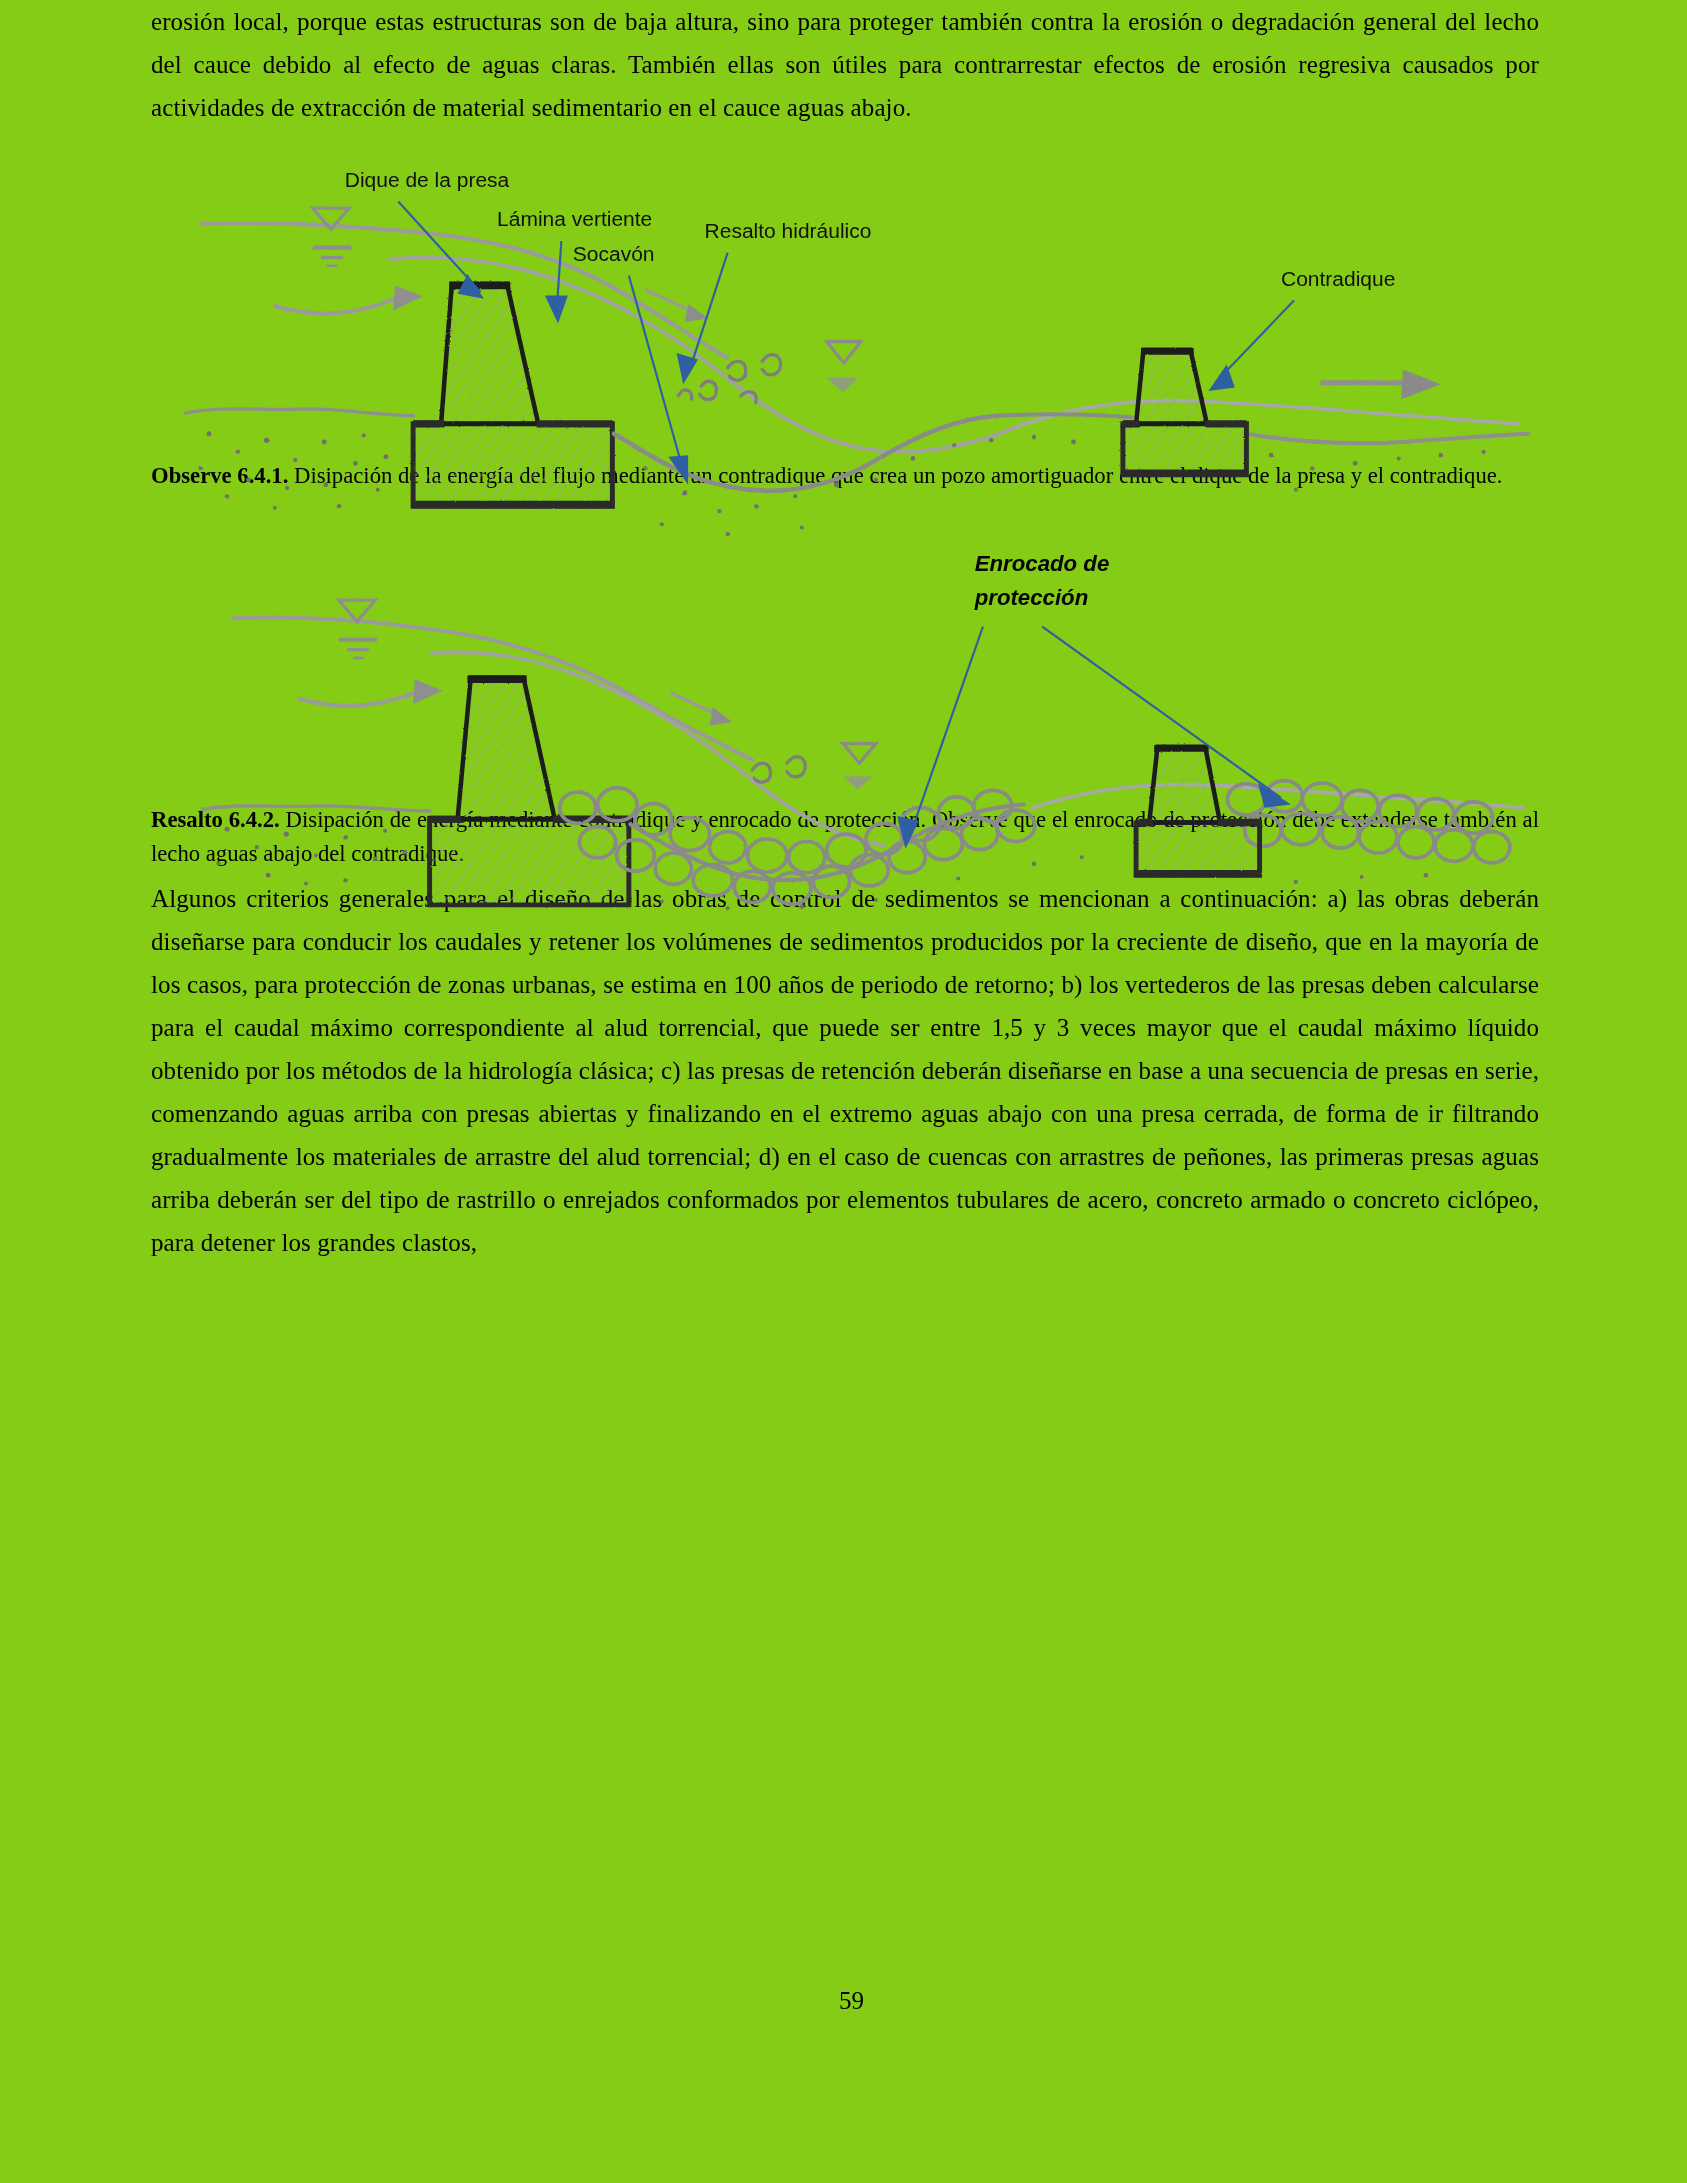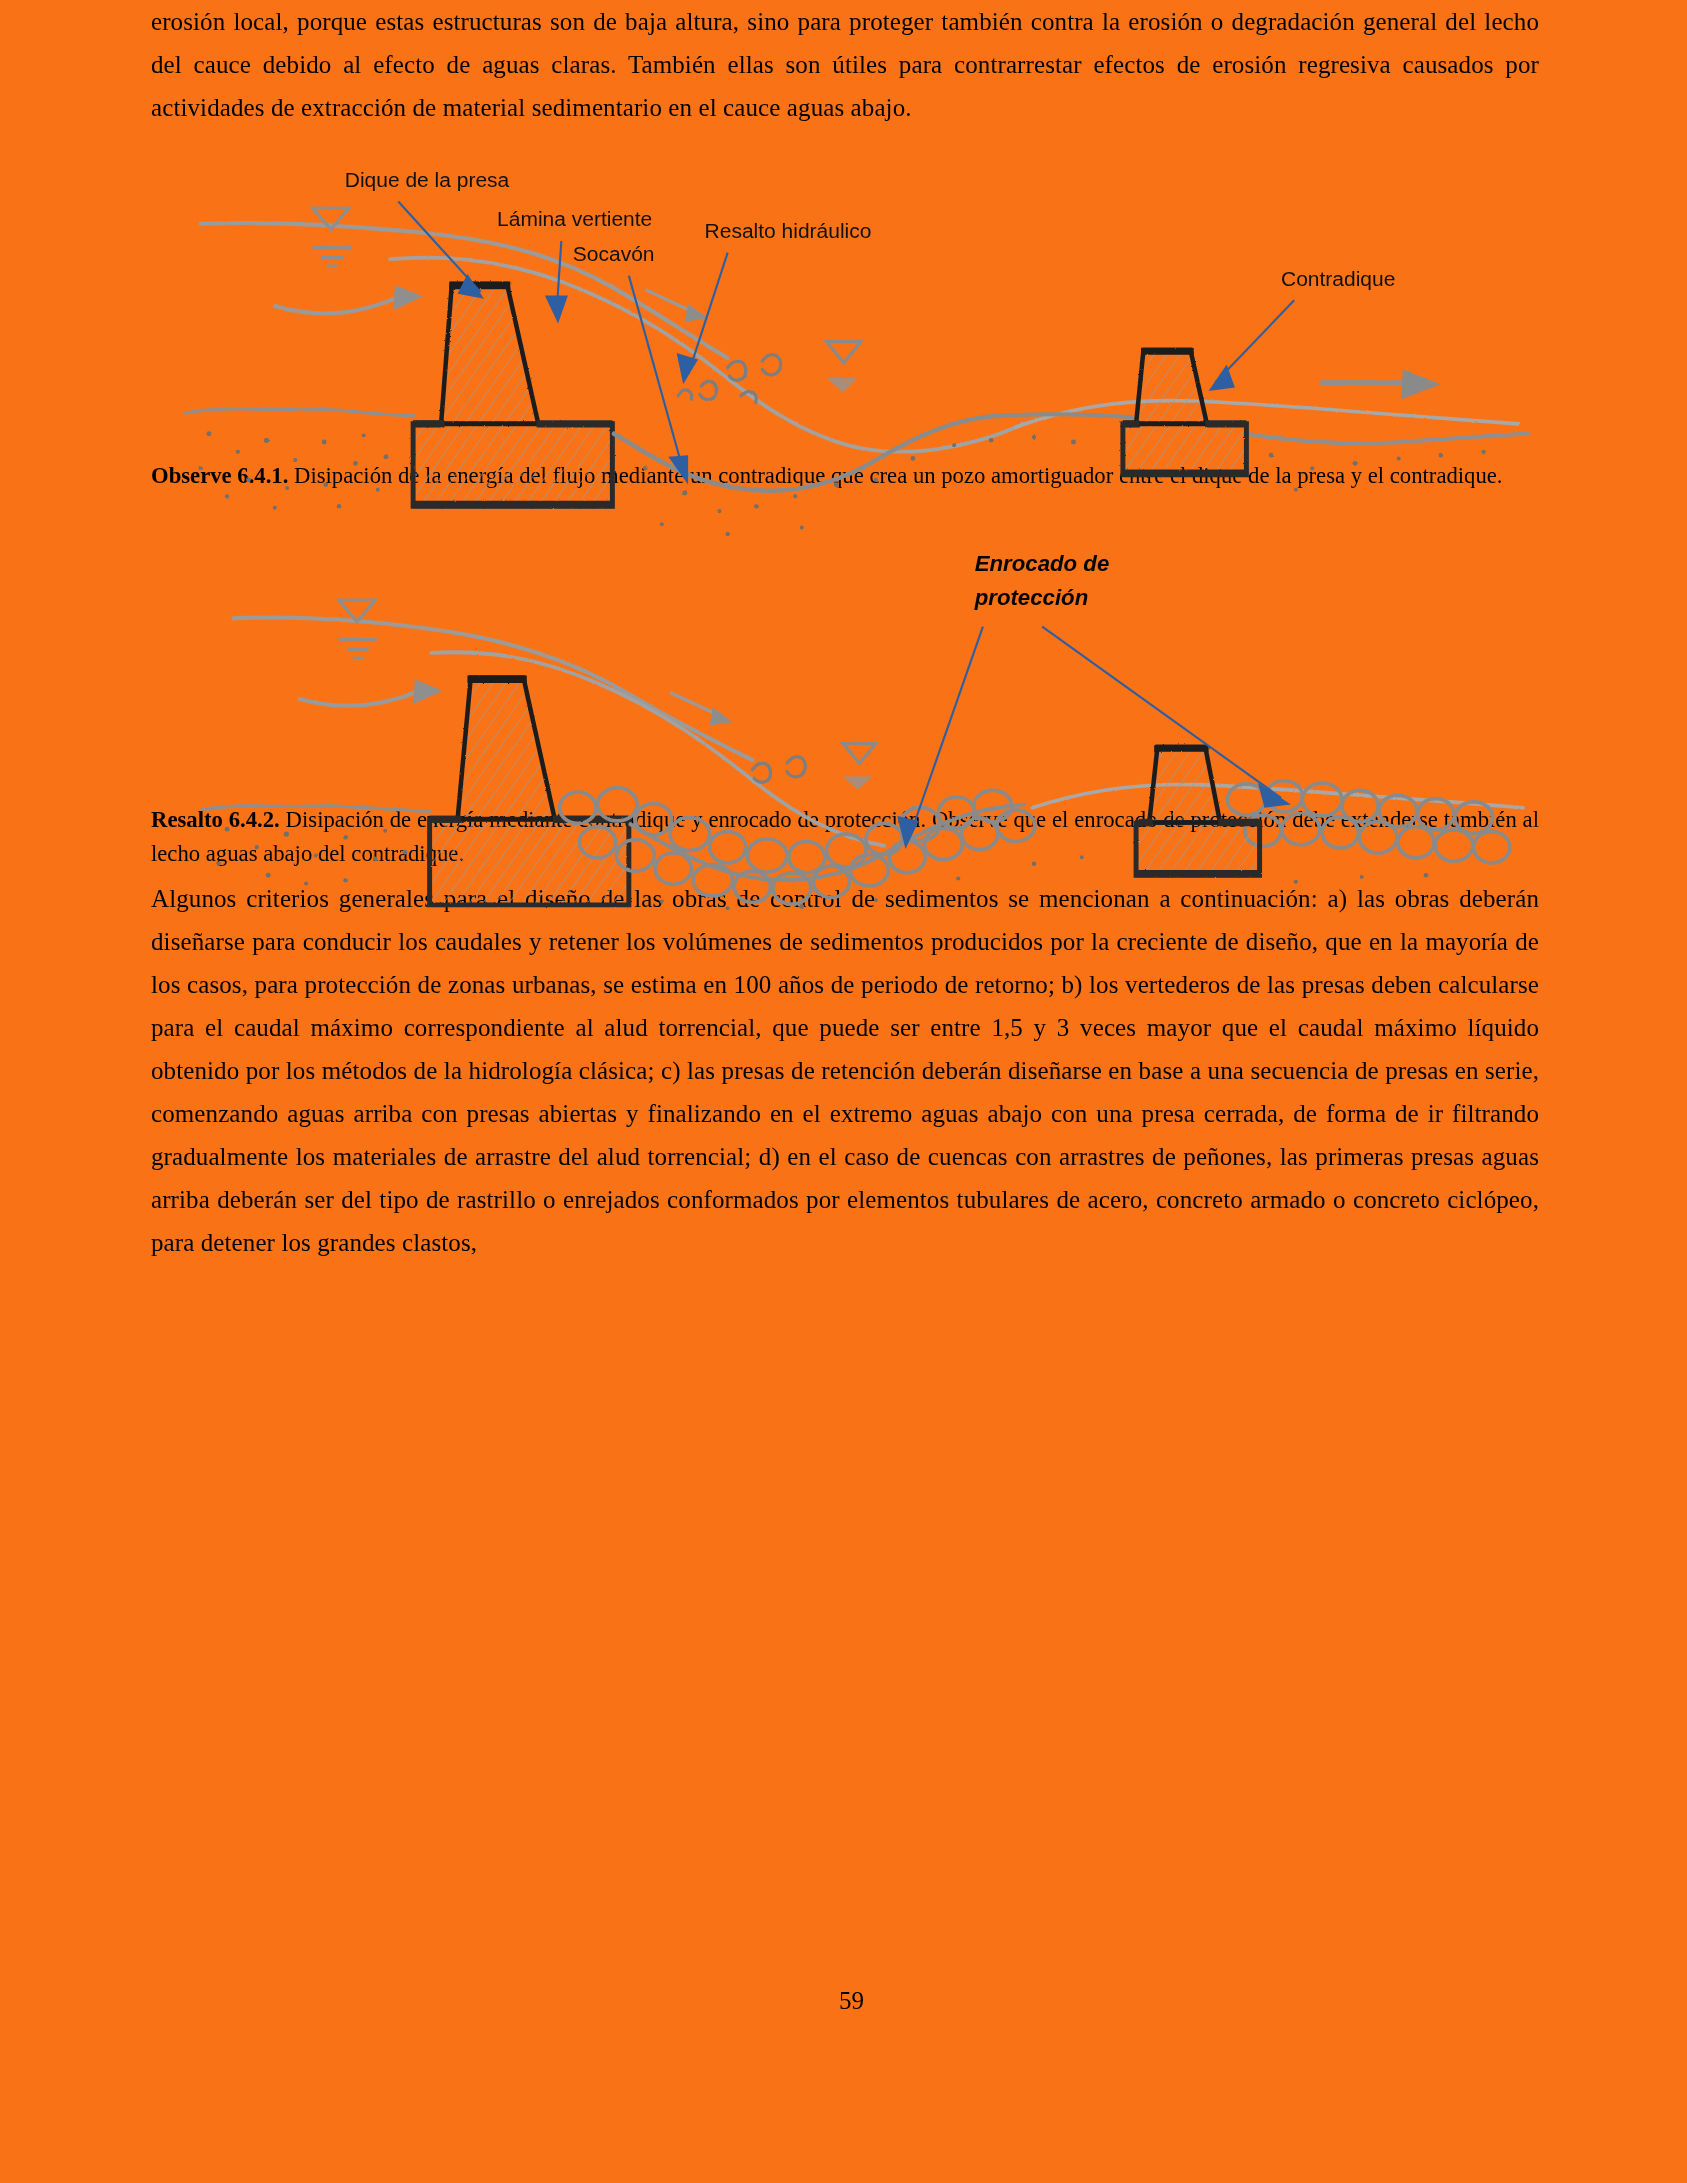--- a/index.html
+++ b/index.html
@@ -4,21 +4,21 @@
 <style>
   html, body {
     margin: 0;
     padding: 0;
     background: #ffffff;
   }
   .page {
     position: relative;
     width: 1687px;
     height: 2183px;
-    background: #f97316;
+    background: #84cc16;
     margin: 0 auto;
     font-family: "Liberation Serif", "DejaVu Serif", serif;
     color: #000000;
     overflow: hidden;
   }
   .content {
     position: absolute;
     left: 151px;
     top: 0;
     width: 1388px;

